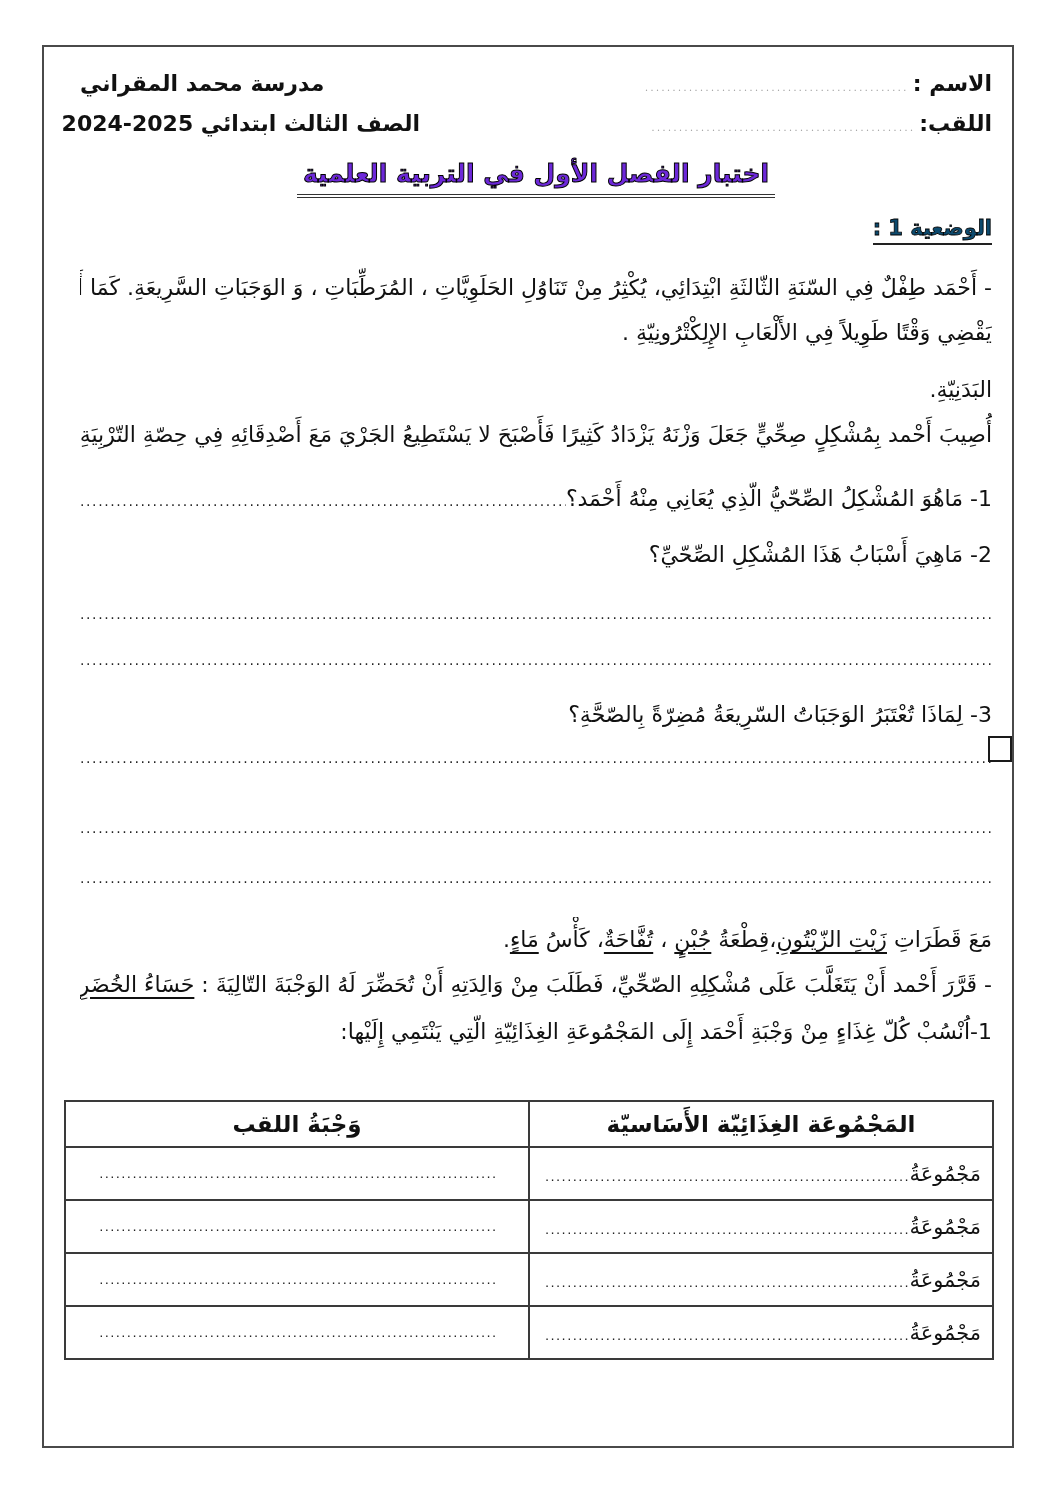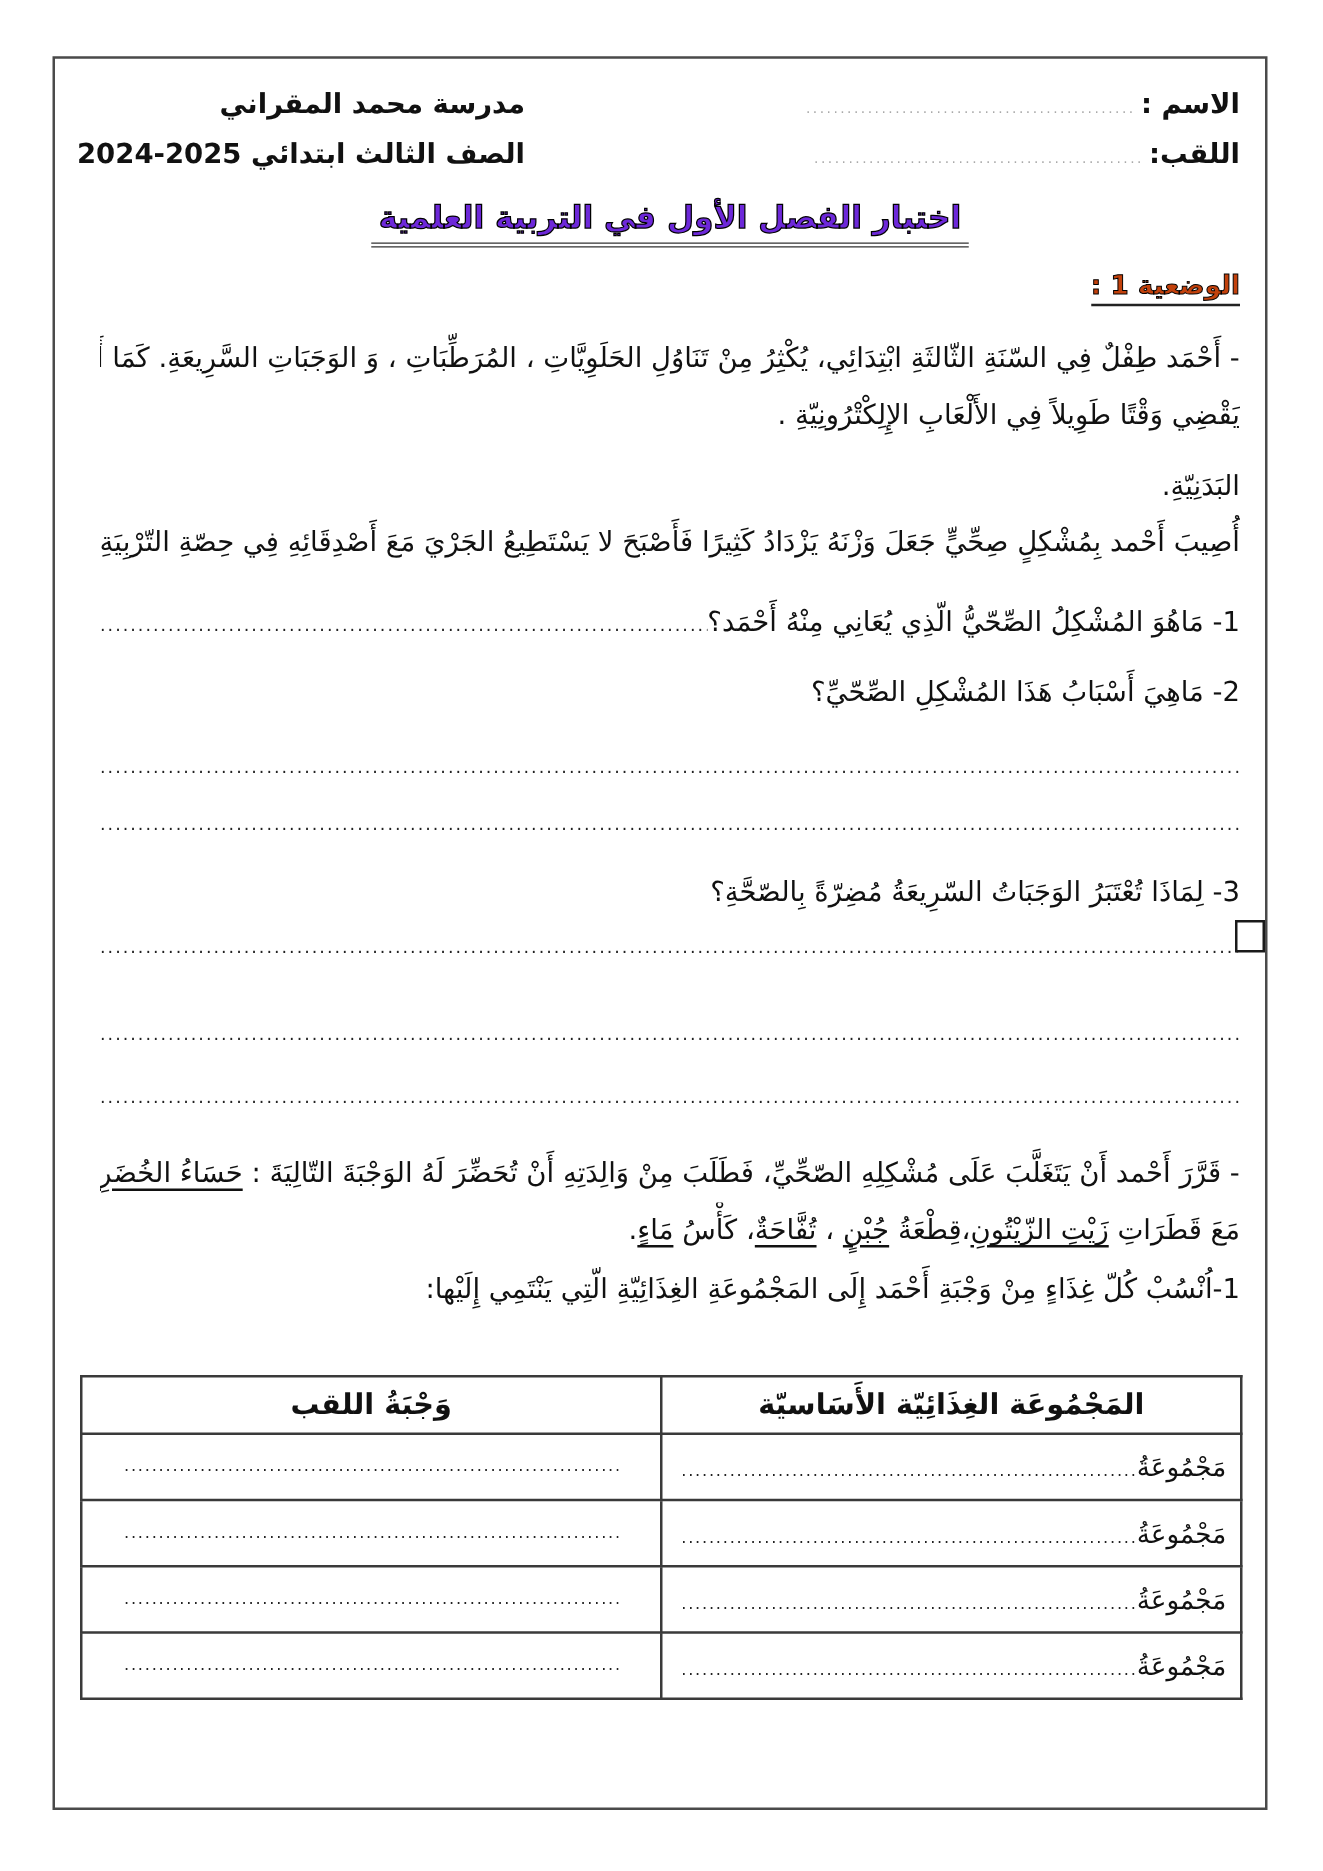--- a/index.html
+++ b/index.html
@@ -15,32 +15,32 @@
   .inner{padding:24px 20px 0 36px;direction:rtl;}
 
   
   .hdr-row{display:flex;direction:rtl;align-items:baseline;height:40px;}
   .hdr-label{font-weight:bold;font-size:22px;white-space:nowrap;}
   .hdr-dots{
     width:262px;overflow:hidden;white-space:nowrap;color:#a9a9a9;
     font-size:11px;letter-spacing:2px;margin-right:6px;direction:ltr;text-align:left;
   }
   .hdr-spacer{flex:1;}
-  .hdr-left{width:340px;text-align:right;font-weight:bold;font-size:22px;white-space:nowrap;}
+  .hdr-left{width:340px;text-align:left;font-weight:bold;font-size:22px;white-space:nowrap;}
 
   
   .title-wrap{text-align:center;margin-top:8px;}
   .deco{
     display:inline-block;font-weight:900;font-size:25px;color:#6d28d9;
     -webkit-text-stroke:1px #000;
     border-bottom:4px double #333;padding:0 6px 6px 6px;
   }
   .sit-head-wrap{text-align:right;margin-top:18px;}
   .sit-head{
-    display:inline-block;font-weight:900;font-size:21px;color:#c2410c;
+    display:inline-block;font-weight:900;font-size:21px;color:#0c4a6e;
     -webkit-text-stroke:0.8px #000;
     border-bottom:2px solid #222;padding-bottom:3px;
   }
 
   
   .para{font-size:22px;line-height:45px;}
   .p-line{white-space:nowrap;overflow:hidden;}
   .p-right{text-align:right;}
   .p-center{text-align:right;}
   .mt20{margin-top:20px;} .mt12{margin-top:12px;} .mt14{margin-top:14px;}
@@ -136,26 +136,26 @@
     </div>
     <div class="dotwrap">
       <div class="dotline">............................................................................................................................................................................................................................................................................</div>
       <div class="answer-box"></div>
     </div>
 
     <div class="dotline dot50" style="margin-top:22px;">............................................................................................................................................................................................................................................................................</div>
     <div class="dotline dot50">............................................................................................................................................................................................................................................................................</div>
 
     <div class="para mt14">
+      <div class="p-line p-center">
+        <span>مَعَ قَطَرَاتِ </span><span class="u">زَيْتِ الزّيْتُونِ</span><span>،قِطْعَةُ </span><span class="u">جُبْنٍ</span><span> ، </span><span class="u">تُفَّاحَةٌ</span><span>، كَأْسُ </span><span class="u">مَاءٍ</span><span>.</span>
+      </div>
       <div class="p-line p-right" style="padding-left:26px;">
         <span>-   قَرَّرَ أَحْمد أَنْ يَتَغَلَّبَ عَلَى مُشْكِلِهِ الصّحِّيِّ، فَطَلَبَ مِنْ وَالِدَتِهِ أَنْ تُحَضِّرَ لَهُ الوَجْبَةَ التّالِيَةَ : </span><span class="u">حَسَاءُ الخُضَرِ</span>
       </div>
-      <div class="p-line p-center">
-        <span>مَعَ قَطَرَاتِ </span><span class="u">زَيْتِ الزّيْتُونِ</span><span>،قِطْعَةُ </span><span class="u">جُبْنٍ</span><span> ، </span><span class="u">تُفَّاحَةٌ</span><span>، كَأْسُ </span><span class="u">مَاءٍ</span><span>.</span>
-      </div>
     </div>
 
     <div class="para p-right" style="margin-top:2px;">1-اُنْسُبْ كُلّ غِذَاءٍ مِنْ وَجْبَةِ أَحْمَد إِلَى المَجْمُوعَةِ الغِذَائِيّةِ الّتِي يَنْتَمِي  إِلَيْها:</div>
 
     <table class="tbl">
       <thead>
         <tr>
           <th>المَجْمُوعَة الغِذَائِيّة الأَسَاسيّة</th>
           <th>وَجْبَةُ اللقب</th>
         </tr>

